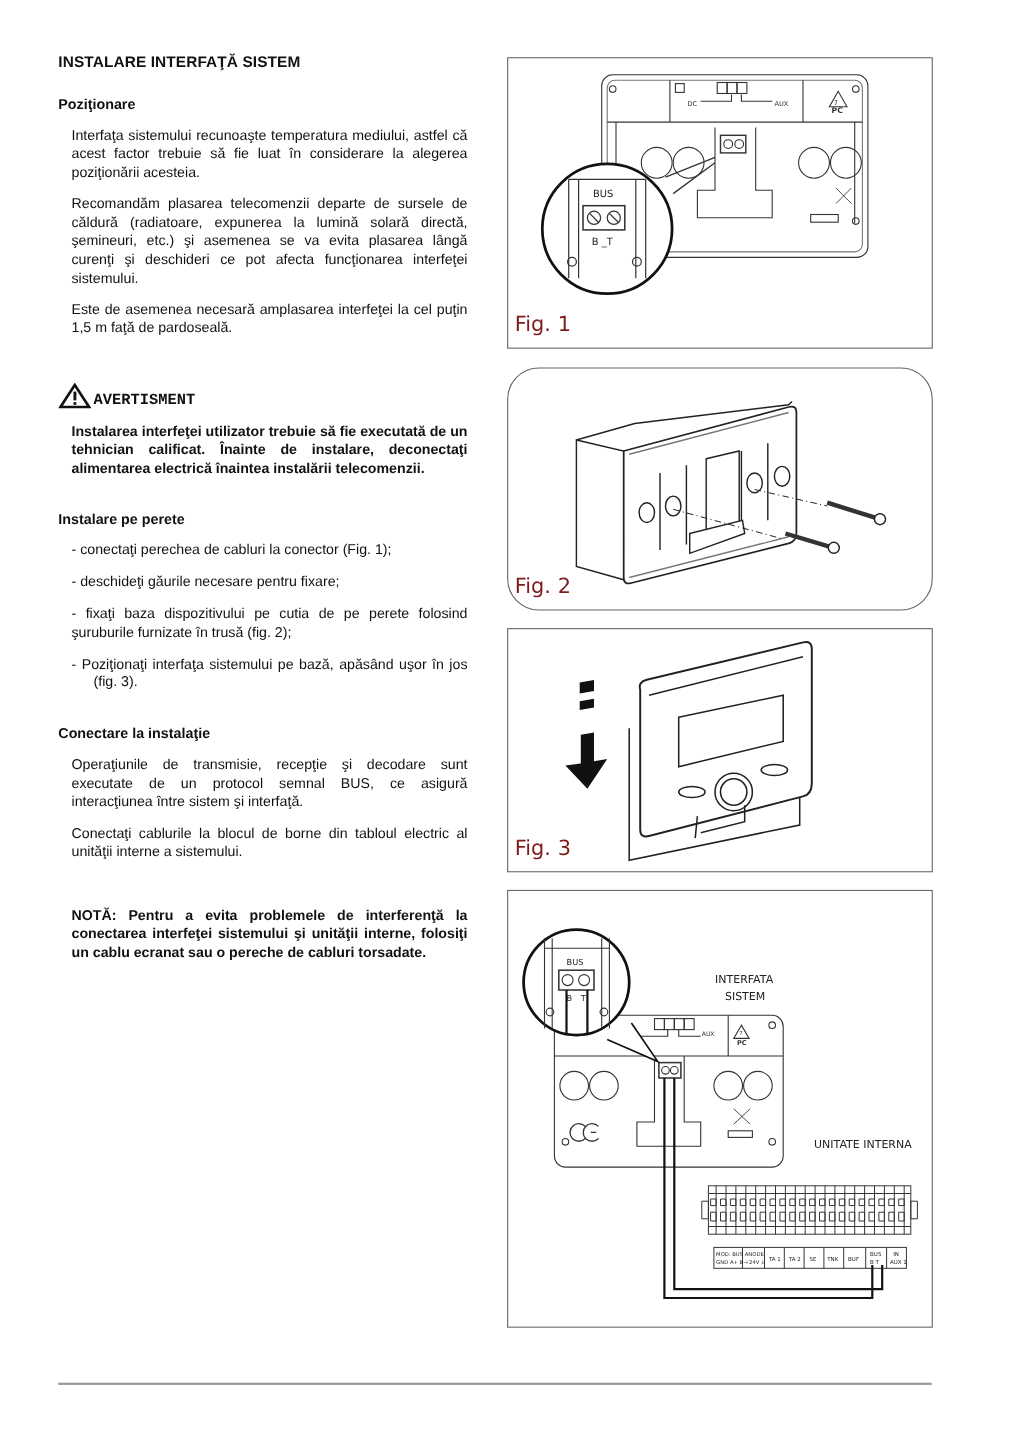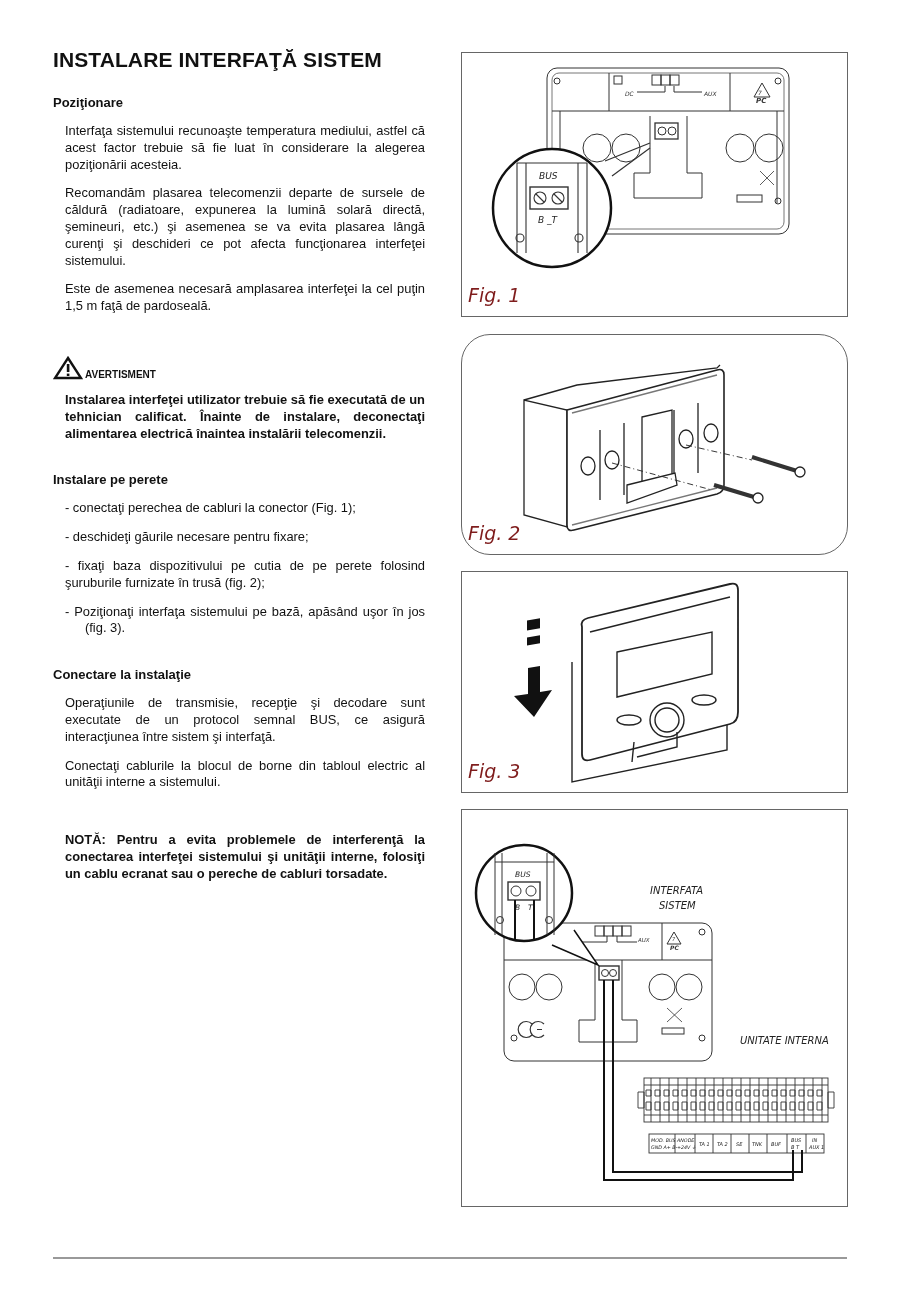--- a/index.html
+++ b/index.html
@@ -1,27 +1,27 @@
 <!DOCTYPE html>
 <html><head>
 <meta charset="utf-8">
 <style>
   html, body { margin:0; padding:0; background:#ffffff; }
   body { width:920px; height:1301px; position:relative; overflow:hidden;
          font-family:"Liberation Sans", sans-serif; color:#111; }
   .left { position:absolute; left:53px; top:48px; width:384px; }
-  h1 { font-size:21px; font-weight:bold; margin:0 0 22px 0; letter-spacing:0.1px; }
+  h1 { font-size:14px; font-weight:bold; margin:0 0 22px 0; letter-spacing:0.1px; }
   h2 { font-size:13px; font-weight:bold; margin:0; line-height:17px; }
   p { margin:12px; font-size:12.9px; line-height:16.8px; text-align:justify; }
   p.bold { font-weight:bold; }
   .gap { height:17px; }
-  .warn-title { display:flex; align-items:flex-end; font-weight:bold; font-size:10px; margin-top:12px; }
+  .warn-title { display:flex; align-items:flex-end; font-weight:bold; font-size:14px; margin-top:12px;font-family:Liberation Mono, monospace; }
   .warn-title svg { margin-right:2px; }
   .hang { padding-left:20px; text-indent:-20px; }
-  .fig { position:absolute; left:461px; width:385px; border:1px solid #666; background:#fff;font-style:italic; }
+  .fig { position:absolute; left:461px; width:385px; border:1px solid #666; background:#fff; }
   .figlabel { position:absolute; left:6px; bottom:10px; font-size:19px; font-family:"DejaVu Sans", sans-serif; color:#7f1d1d; }
   .fig svg { position:absolute; left:0; top:0; }
   .rule { position:absolute; left:53px; top:1257px; width:794px; height:2px; background:#999; }
   .svgtext { font-family:"DejaVu Sans", sans-serif; }
 </style>
 </head>
 <body>
 
 <div class="left">
   <h1>INSTALARE INTERFAŢĂ SISTEM</h1>

